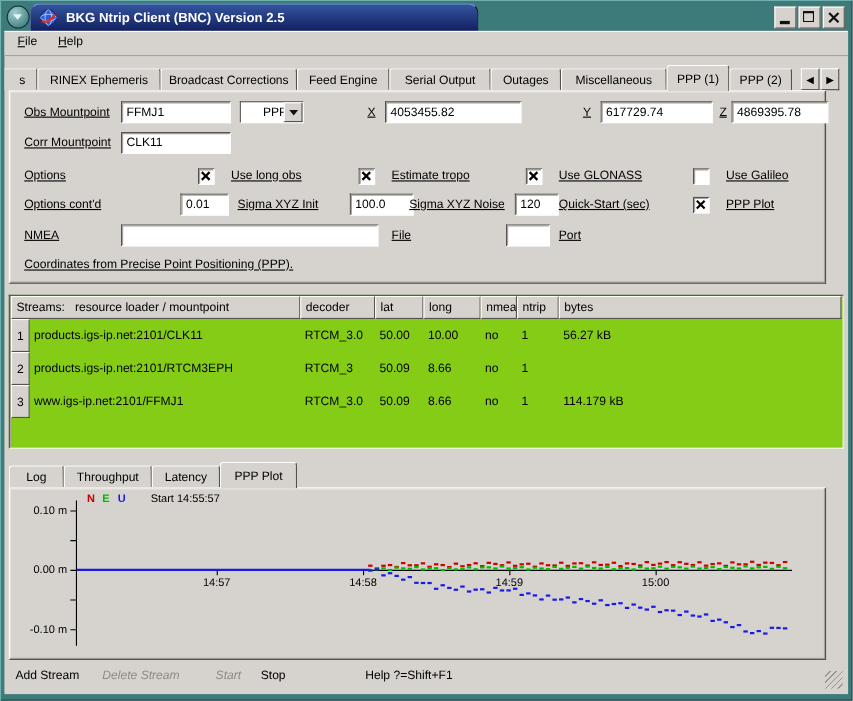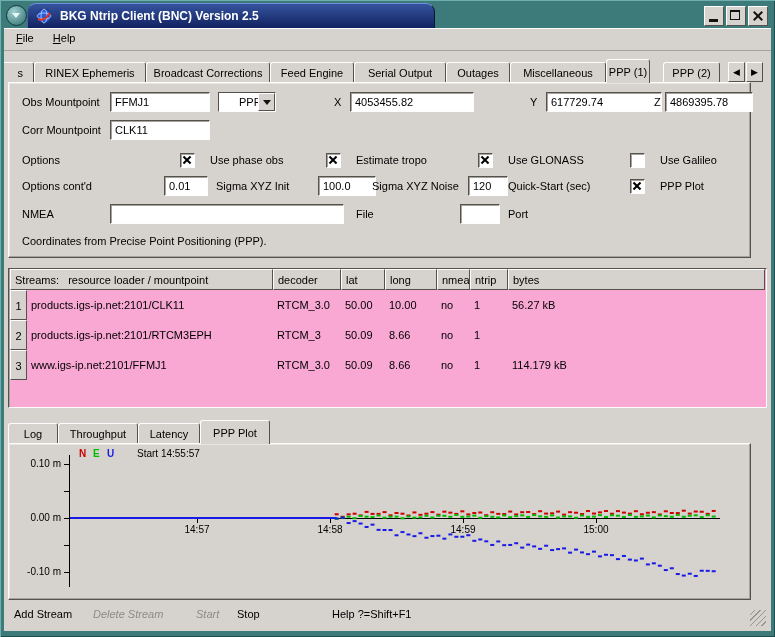--- a/index.html
+++ b/index.html
@@ -27,21 +27,21 @@
   .glyph-max{position:absolute;left:3px;top:3px;width:10px;height:10px;border:1px solid #111;border-top-width:2px;box-sizing:border-box;}
   .xwrap{position:absolute;left:0;top:0;width:18px;height:18px;}
   .xwrap i{position:absolute;left:3px;top:8px;width:12px;height:2px;background:#111;display:block;}
   .xwrap i:first-child{transform:rotate(45deg);} .xwrap i:last-child{transform:rotate(-45deg);}
   
   .client{position:absolute;left:4px;top:28px;width:767px;height:603px;background:var(--base);overflow:hidden;}
   .menubar{position:absolute;left:0;top:0;width:100%;height:22px;background:var(--base);
     border-bottom:1px solid var(--mid);box-shadow:inset 0 1px 0 var(--light);}
   .menu-item{display:inline-block;padding:4px 8px;cursor:default;}
   .accel{text-decoration:underline;}
-  .lbl{position:absolute;height:14px;line-height:14px;white-space:nowrap;}
+  .lbl{position:absolute;height:14px;line-height:14px;white-space:nowrap;text-decoration:underline;}
   
   .tfield{position:absolute;height:20px;background:#fff;border:1px solid;
     border-color:var(--dark) var(--light) var(--light) var(--dark);
     box-shadow:inset 1px 1px 0 var(--mid);
     padding:0 4px;box-sizing:border-box;line-height:18px;white-space:nowrap;overflow:hidden;}
   .combo{position:absolute;height:20px;background:#fff;border:1px solid;
     border-color:var(--dark) var(--light) var(--light) var(--dark);box-sizing:border-box;}
   .combo-val{position:absolute;left:20px;top:0;line-height:18px;}
   .combo-btn{position:absolute;right:0;top:0;width:17px;height:18px;background:var(--base);
     border:1px solid;border-color:var(--light) var(--dark) var(--dark) var(--light);box-sizing:border-box;}
@@ -56,21 +56,21 @@
     border:1px solid;border-color:var(--light) var(--dark) var(--base) var(--light);
     border-bottom:none;border-radius:3px 3px 0 0;box-sizing:border-box;overflow:hidden;white-space:nowrap;z-index:1;}
   .tab.selected{z-index:5;}
   .arrowbtn{position:absolute;width:17px;height:20px;background:var(--base);text-align:center;line-height:18px;font-size:9px;
     border:1px solid;border-color:var(--light) var(--dark) var(--dark) var(--light);box-sizing:border-box;}
   .panel{position:absolute;background:var(--base);
     border-top:1px solid var(--light);border-left:1px solid var(--light);
     border-right:1px solid var(--dark);border-bottom:1px solid var(--dark);
     box-shadow:inset -1px -1px 0 var(--mid), inset 1px 1px 0 #e9e6e2;box-sizing:border-box;}
   
-  .tframe{position:absolute;background:#f9a8d4;border:1px solid;
+  .tframe{position:absolute;background:#84cc16;border:1px solid;
     border-color:var(--dark) var(--light) var(--light) var(--dark);
     box-shadow:inset 1px 1px 0 var(--mid);box-sizing:border-box;overflow:hidden;}
   .thead,.trow{position:absolute;left:1px;right:1px;display:flex;}
   .thead{height:21px;}
   .hcell{flex:none;height:21px;line-height:20px;background:var(--base);padding:0 4px;box-sizing:border-box;
     border:1px solid;border-color:var(--light) var(--dark) var(--dark) var(--light);
     overflow:hidden;white-space:pre;}
   .hfill{flex:1;}
   .trow{height:30px;align-items:stretch;}
   .numcell{flex:none;width:17px;background:var(--base);text-align:center;line-height:30px;
@@ -124,48 +124,48 @@
       <span class="menu-item"><span class="accel">H</span><span>elp</span></span>
     </div>
 
     <div class="tab" style="left:-30px;width:60px;top:34px;text-align:right;padding-right:10px">s</div>
     <div class="tab" style="left:142px;width:124px;top:34px">Broadcast Corrections</div>
     <div class="tab" style="left:30px;width:112px;top:34px">RINEX Ephemeris</div>
     <div class="tab" style="left:266px;width:84px;top:34px">Feed Engine</div>
     <div class="tab" style="left:350px;width:92px;top:34px">Serial Output</div>
     <div class="tab" style="left:442px;width:64px;top:34px">Outages</div>
     <div class="tab" style="left:506px;width:96px;top:34px">Miscellaneous</div>
-    <div class="tab selected" style="left:602px;width:44px;top:31px;height:24px;line-height:24px">PPP (1)</div>
+    <div class="tab selected" style="left:602px;width:57px;top:31px;height:24px;line-height:24px">PPP (1)</div>
     <div class="tab" style="left:659px;width:57px;top:34px">PPP (2)</div>
     <div class="arrowbtn" style="left:724px;top:34px"><span>◀</span></div>
     <div class="arrowbtn" style="left:742px;top:34px"><span>▶</span></div>
 
     <div class="panel" style="left:4px;top:54px;width:743px;height:176px"></div>
 
     <span class="lbl" style="left:18px;top:67px">Obs Mountpoint</span>
     <div class="tfield" style="left:106px;top:64px;width:100px">FFMJ1</div>
     <div class="combo" style="left:214px;top:64px;width:58px">
       <span class="combo-val">PPP</span>
       <span class="combo-btn">
           <span class="combo-arrow"></span>
         </span>
     </div>
     <span class="lbl" style="left:330px;top:67px">X</span>
     <div class="tfield" style="left:346px;top:64px;width:124px">4053455.82</div>
     <span class="lbl" style="left:526px;top:67px">Y</span>
-    <div class="tfield" style="left:542px;top:64px;width:116px">617729.74</div>
+    <div class="tfield" style="left:542px;top:64px;width:102px">617729.74</div>
     <span class="lbl" style="left:650px;top:67px">Z</span>
     <div class="tfield" style="left:661px;top:64px;width:88px">4869395.78</div>
 
     <span class="lbl" style="left:18px;top:95px">Corr Mountpoint</span>
     <div class="tfield" style="left:106px;top:92px;width:100px">CLK11</div>
 
     <span class="lbl" style="left:18px;top:125px">Options</span>
     <span class="checkbox checked" style="left:176px;top:125px"></span>
-    <span class="lbl" style="left:206px;top:125px">Use phase obs</span>
+    <span class="lbl" style="left:206px;top:125px">Use long obs</span>
     <span class="checkbox checked" style="left:322px;top:125px"></span>
     <span class="lbl" style="left:352px;top:125px">Estimate tropo</span>
     <span class="checkbox checked" style="left:474px;top:125px"></span>
     <span class="lbl" style="left:504px;top:125px">Use GLONASS</span>
     <span class="checkbox" style="left:626px;top:125px"></span>
     <span class="lbl" style="left:656px;top:125px">Use Galileo</span>
 
     <span class="lbl" style="left:18px;top:151px">Options cont'd</span>
     <div class="tfield" style="left:160px;top:148px;width:44px">0.01</div>
     <span class="lbl" style="left:212px;top:151px">Sigma XYZ Init</span>

